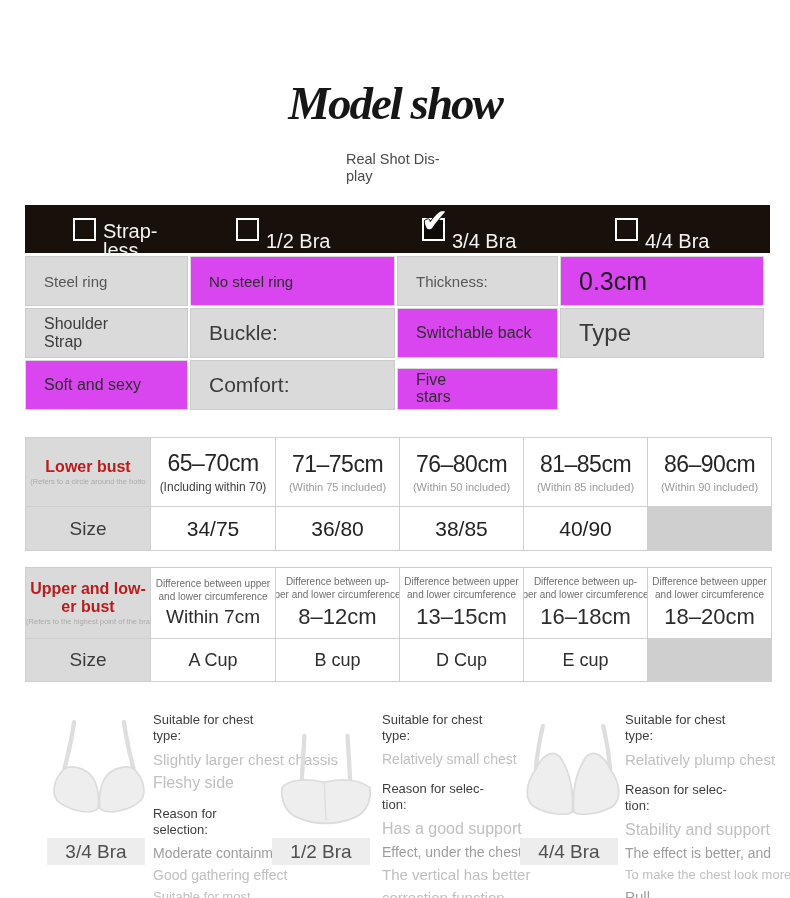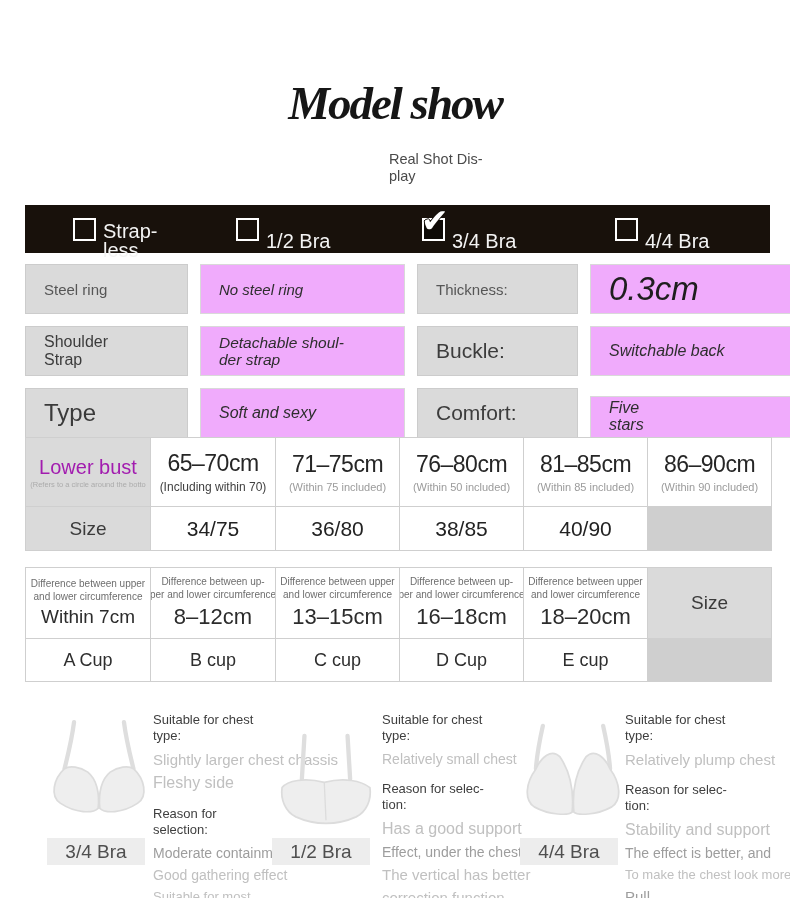--- a/index.html
+++ b/index.html
@@ -4,58 +4,58 @@
 <style>
   html,body{margin:0;padding:0;}
   body{width:790px;height:898px;background:#ffffff;position:relative;overflow:hidden;
        font-family:"Liberation Sans", sans-serif;color:#333;}
 
   
   .title{position:absolute;top:76px;left:0;width:100%;text-align:center;
          font-family:"Liberation Serif", serif;font-style:italic;font-weight:600;
          font-size:47px;color:#161616;letter-spacing:-2px;}
   .subtitle{position:absolute;left:346px;top:151px;font-size:14.5px;color:#4a4a4a;
-            line-height:1.15;white-space:pre-line;margin-left:43px;}
+            line-height:1.15;white-space:pre-line;}
 
   
   .type-bar{position:absolute;left:25px;top:205px;width:745px;height:48px;background:#18110b;}
   .type-option{position:absolute;top:0;height:48px;display:flex;align-items:center;gap:7px;cursor:pointer;}
   #opt0{left:48px;} #opt1{left:211px;} #opt2{left:397px;} #opt3{left:590px;}
   .cb{width:19px;height:19px;border:2px solid #ffffff;position:relative;flex:0 0 auto;background:transparent;}
   .cb.checked{background:#0e0a06;}
   .mark{position:absolute;left:-3px;top:-16px;font-size:33px;line-height:1;color:#ffffff;
         text-shadow:0 1px 0 #15100a,1px 0 0 #15100a,-1px 0 0 #15100a,0 -1px 0 #15100a;}
   .type-label{color:#f3f3f3;font-size:20px;line-height:0.95;white-space:pre-line;margin-top:24px;}
 
   
-  .spec-table{position:absolute;left:25px;top:264px;width:745px;display:grid;
-              grid-template-columns:163px 205px 161px 204px;grid-template-rows:50px 50px 50px;gap:12px;}
+  .spec-table{position:absolute;left:25px;top:256px;width:745px;display:grid;
+              grid-template-columns:163px 205px 161px 204px;grid-template-rows:50px 50px 50px;gap:2px;}
   .cell{display:flex;flex-direction:column;justify-content:center;box-sizing:border-box;}
   .spec-table .cell{padding-left:18px;}
   .g{background:#dadada;border:1px solid #cccccc;}
-  .wcell{background:#f0abfc;border:1px solid #d9d9d9;font-style:italic;}
+  .wcell{background:#d946ef;border:1px solid #d9d9d9;}
   .f15{font-size:15px;color:#565656;}
   .f15d{font-size:15px;color:#2e2e2e;}
   .f16two{font-size:16px;color:#3c3c3c;line-height:1.1;white-space:pre-line;}
   .f155two{font-size:15.5px;color:#2e2e2e;line-height:1.1;white-space:pre-line;}
   .f21{font-size:21px;color:#3c3c3c;}
   .f18{font-size:16px;color:#2e2e2e;}
   .f24{font-size:24px;color:#3a3a3a;}
-  .f29{font-size:33px;color:#1e1e1e;padding-left:14px;}
+  .f29{font-size:25px;color:#1e1e1e;padding-left:14px;}
   .f16s{font-size:16px;color:#2e2e2e;line-height:1.05;white-space:pre-line;margin-top:8px;}
 
   
   .mtable{position:absolute;left:25px;width:745px;display:grid;gap:1px;background:#cfcfcf;
           border:1px solid #cfcfcf;grid-template-columns:124px 124px 123px 123px 123px 123px;}
   .size-table{top:437px;grid-template-rows:68px 43px;}
   .cup-table{top:567px;grid-template-rows:70px 42px;}
   .st-cell{display:flex;flex-direction:column;align-items:center;justify-content:center;
            background:#ffffff;text-align:center;overflow:hidden;}
   .hgray{background:#dadada;}
-  .hb-title{font-size:20px;color:#a21caf;white-space:pre-line;line-height:1.15;}
+  .hb-title{font-size:16px;color:#b91c1c;white-space:pre-line;line-height:1.15;font-weight:bold;}
   .hb-note{font-size:7.5px;color:#ababab;white-space:pre;margin-top:1px;}
   .range{font-size:23px;color:#262626;letter-spacing:-0.5px;}
   .rnote{font-size:11px;color:#9b9b9b;margin-top:3px;white-space:pre;}
   .rnote.dark{color:#3f3f3f;font-size:12px;}
   .size-head{font-size:19px;color:#3b3b3b;}
   .size-val{font-size:21px;color:#222222;}
   .cnote{font-size:10px;color:#6e6e6e;white-space:pre;line-height:1.25;}
   .crange{font-size:22px;color:#2c2c2c;margin-top:3px;}
   .crange.small{font-size:19px;}
   .cup-val{font-size:18px;color:#2e2e2e;}
@@ -125,22 +125,20 @@
 </div>
 
 <div class="spec-table">
   <div class="cell g  f15">Steel ring</div>
   <div class="cell wcell f15d">No steel ring</div>
   <div class="cell g  f15">Thickness:</div>
   <div class="cell wcell f29">0.3cm</div>
 
   <div class="cell g  f16two">Shoulder
 Strap</div>
-  <div class="cell wcell f155two">Detachable shoul-
-der strap</div>
   <div class="cell g  f21">Buckle:</div>
   <div class="cell wcell f18">Switchable back</div>
 
   <div class="cell g  f24">Type</div>
   <div class="cell wcell f18">Soft and sexy</div>
   <div class="cell g  f21">Comfort:</div>
   <div class="cell wcell f16s">Five
 stars</div>
 </div>
 
@@ -170,20 +168,25 @@
     <div class="rnote">(Within 90 included)</div>
   </div>
   <div class="st-cell hgray size-head">Size</div>
   <div class="st-cell size-val">34/75</div>
   <div class="st-cell size-val">36/80</div>
   <div class="st-cell size-val">38/85</div>
   <div class="st-cell size-val">40/90</div>
 </div>
 
 <div class="mtable cup-table">
+  <div class="st-cell hgray">
+    <div class="hb-title">Upper and low-
+er bust</div>
+    <div class="hb-note">(Refers to the highest point of the bra</div>
+  </div>
   <div class="st-cell">
     <div class="cnote">Difference between upper
 and lower circumference</div>
     <div class="crange small">Within 7cm</div>
   </div>
   <div class="st-cell">
     <div class="cnote">Difference between up-
 per and lower circumference</div>
     <div class="crange">8–12cm</div>
   </div>
@@ -198,21 +201,20 @@
     <div class="crange">16–18cm</div>
   </div>
   <div class="st-cell">
     <div class="cnote">Difference between upper
 and lower circumference</div>
     <div class="crange">18–20cm</div>
   </div>
   <div class="st-cell hgray size-head">Size</div>
   <div class="st-cell cup-val">A Cup</div>
   <div class="st-cell cup-val">B cup</div>
-  <div class="st-cell cup-val">C cup</div>
   <div class="st-cell cup-val">D Cup</div>
   <div class="st-cell cup-val">E cup</div>
 </div>
 
 <div class="guide">
 
   <div class="gcol" id="gcol0">
     <svg class="bra-svg" width="112" height="118" viewBox="0 0 130 130">
       <path class="bs" d="M36 6 C34 22 29 44 25 60"></path>
       <path class="bs" d="M94 6 C96 22 101 44 105 60"></path>

